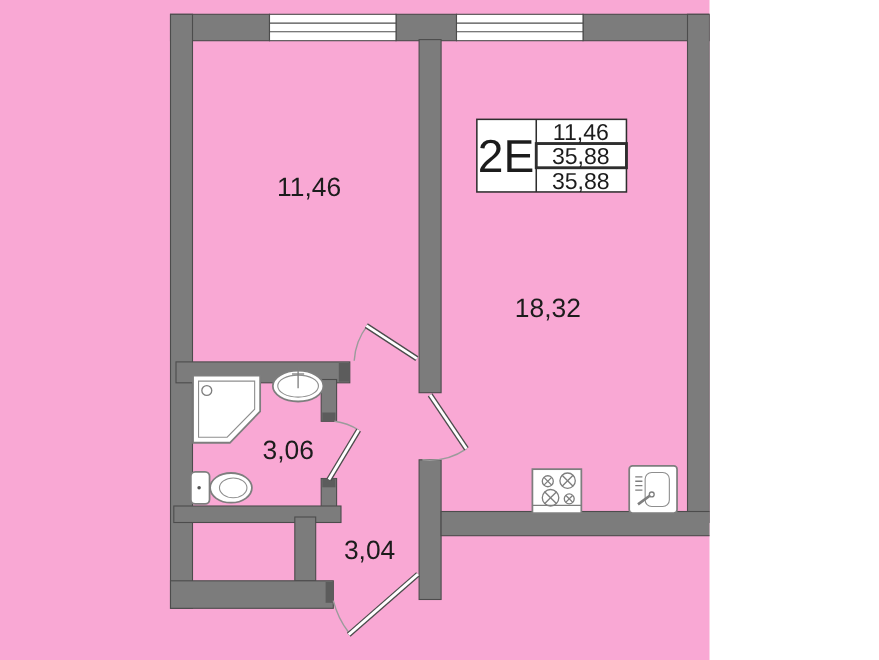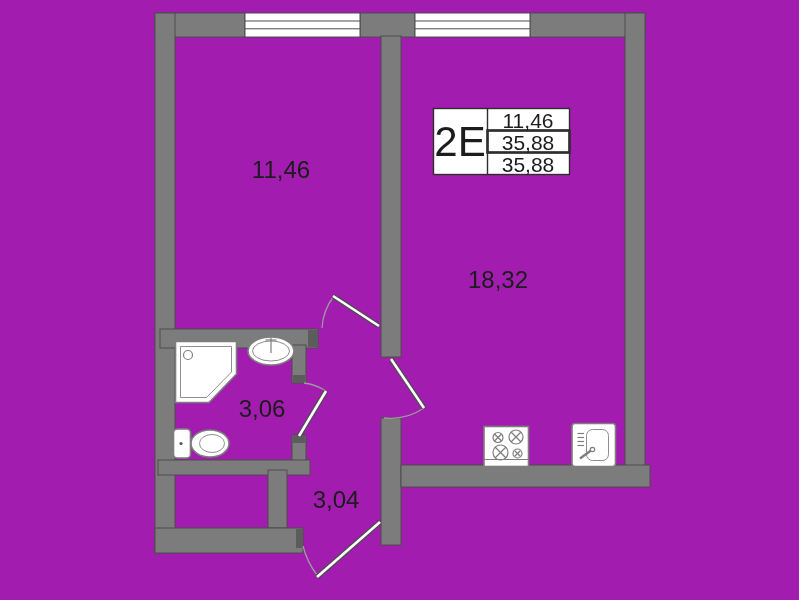--- a/index.html
+++ b/index.html
@@ -1,19 +1,19 @@
 <!DOCTYPE html>
 <html><head>
 <meta charset="utf-8">
 <style>
   html,body{margin:0;padding:0;background:#ffffff;}
   #stage{
     position:relative;
-    width:799px;height:600px;
-    background:#a21caf;
+    width:645px;height:600px;
+    background:#f9a8d4;
     font-family:"Liberation Sans", sans-serif;
     overflow:hidden;
     text-align:right;
   }
   svg{display:block;}
   .wall{fill:#7c7c7c;stroke:#4c4c4c;stroke-width:1;}
   .jamb{fill:#5c5c5c;stroke:none;}
   .win{fill:#ffffff;stroke:#4c4c4c;stroke-width:1;}
   .winline{stroke:#4c4c4c;stroke-width:1;}
   .leaf-outer{stroke:#4c4c4c;stroke-width:5;stroke-linecap:butt;}

